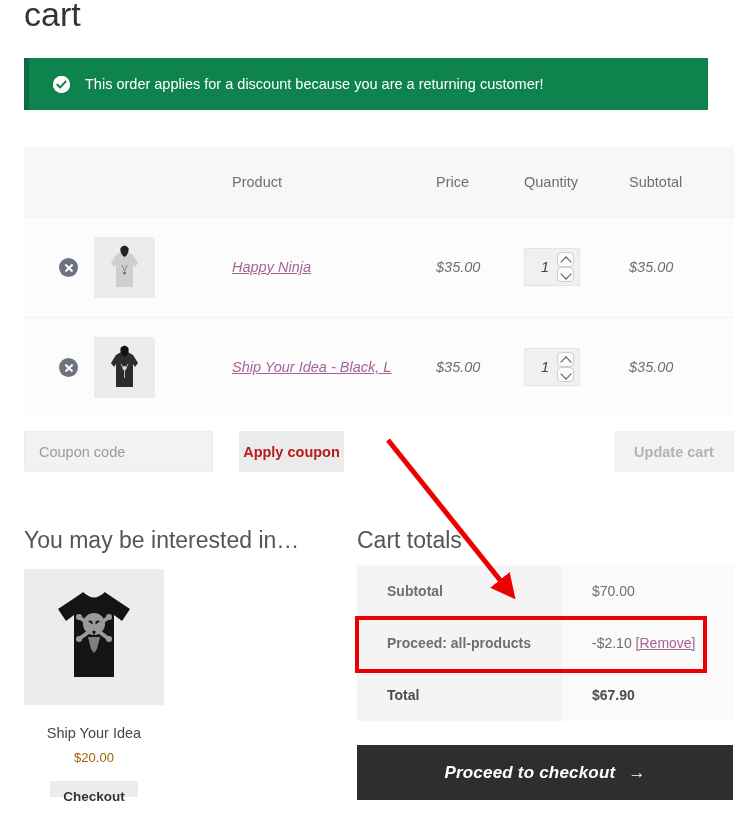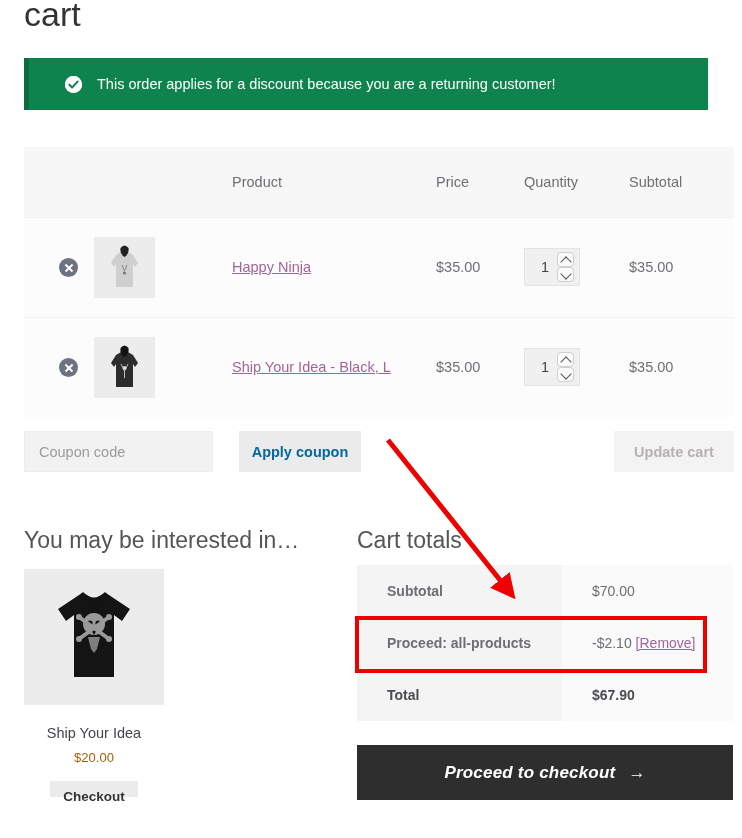--- a/index.html
+++ b/index.html
@@ -36,21 +36,21 @@
   .notice {
     position: absolute;
     left: 24px;
     top: 58px;
     width: 684px;
     height: 52px;
     background: #0f834d;
     border-left: 5px solid #0b6b3e;
     display: flex;
     align-items: center;
-    padding-left: 36px;
+    padding-left: 24px;
   }
   .notice-icon {
     width: 17px; height: 17px;
     border-radius: 50%;
     background: #ffffff;
     color: #0f834d;
     font-size: 11px;
     line-height: 17px;
     text-align: center;
     flex: 0 0 auto;
@@ -91,21 +91,21 @@
   .col-thumb  { width: 138px; }
   .col-name   { width: 204px; }
   .col-price  { width: 88px; }
   .col-qty    { width: 105px; }
   .col-sub    { width: 105px; }
 
   .cart-table tbody tr {
     background: #fcfcfc;
     border-top: 1px solid #f2f2f2;
   }
-  .cart-table tbody td { height: 100px; padding: 0; }
+  .cart-table tbody td { height: 100px; padding: 0; font-style: italic; }
 
   .remove-btn {
     width: 19px; height: 19px;
     border-radius: 50%;
     background: #6d7280;
     display: block;
     margin-left: 35px;
     position: relative;
     cursor: pointer;
   }
@@ -195,26 +195,26 @@
     padding-left: 14px;
     font-size: 14.5px;
     color: #43454b;
     font-family: "Liberation Sans", sans-serif;
     outline: none;
   }
   .coupon-input::placeholder { color: #9b9b9b; }
   .apply-btn {
     position: absolute;
     left: 215px; top: 0;
-    width: 122px; height: 41px;
+    width: 105px; height: 41px;
     background: #ebebeb;
     border: 0;
     font-size: 14.5px;
     font-weight: bold;
-    color: #0369a1;
+    color: #b91c1c;
     font-family: "Liberation Sans", sans-serif;
     cursor: pointer;
   }
   .update-btn {
     position: absolute;
     right: 0; top: 0;
     width: 120px; height: 41px;
     background: #f3f3f3;
     border: 0;
     font-size: 14.5px;

